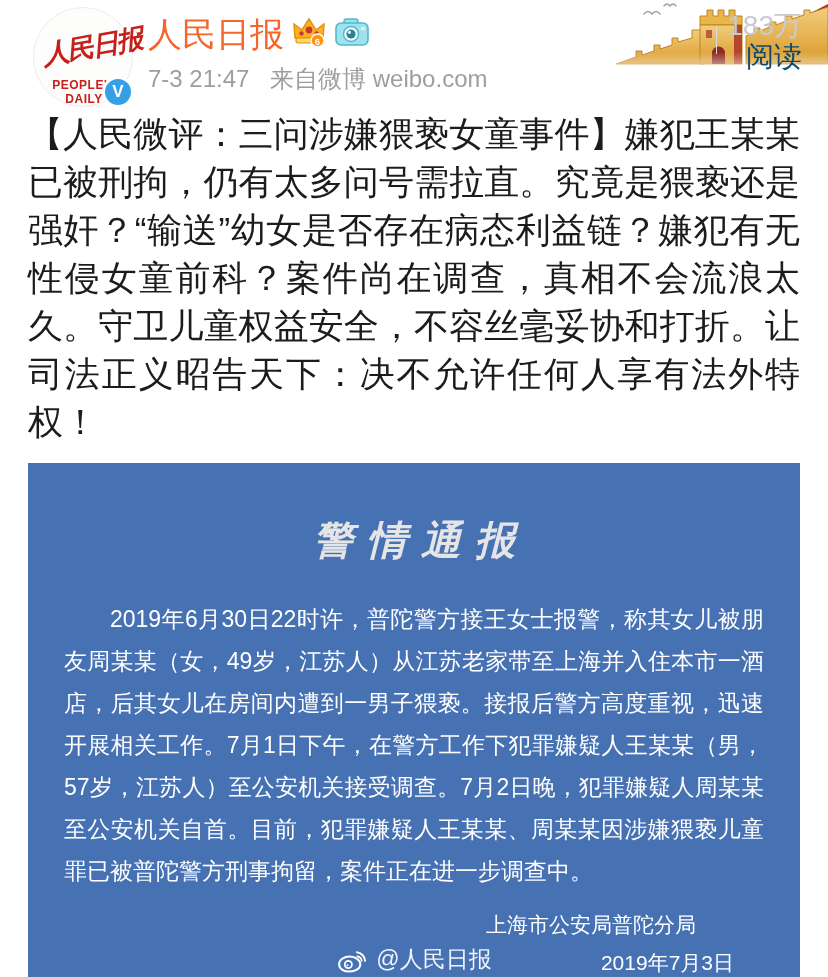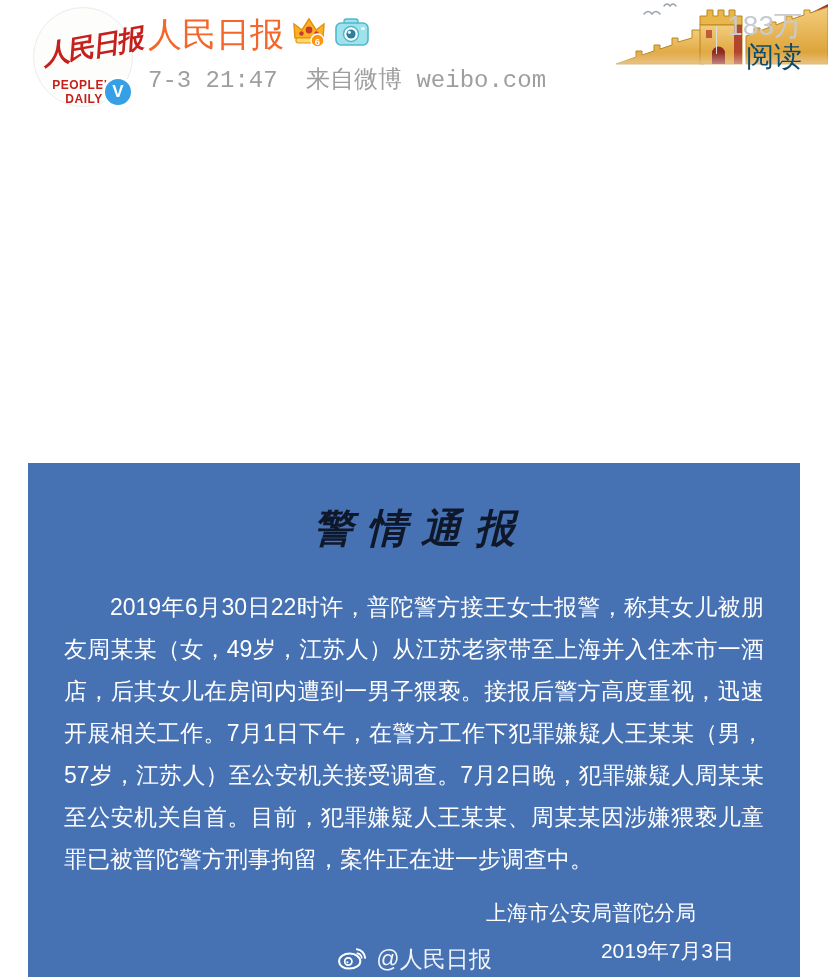--- a/index.html
+++ b/index.html
@@ -30,21 +30,21 @@
   }
   .v-badge {
     position:absolute; right:-2px; bottom:-2px; width:32px; height:32px;
     border-radius:50%; background:#35a0e6; border:3px solid #ffffff;
     color:#fff; font-weight:bold; font-size:17px;
     display:flex; align-items:center; justify-content:center;
   }
   .name-row { position:absolute; left:148px; top:14px; height:40px; display:flex; align-items:center; gap:7px; }
   .account-name { font-size:34px; color:#f4662a; line-height:40px; }
   .badge-icon { display:inline-block; }
-  .meta-row { position:absolute; left:148px; top:63px; font-size:24px; color:#9e9e9e;font-family:Liberation Mono, monospace; }
+  .meta-row { position:absolute; left:148px; top:63px; font-size:24px; color:#9e9e9e; }
   .meta-row .src { margin-left:14px; }
 
   .wall-wrap { position:absolute; top:0; right:0; width:220px; height:80px; z-index:0; }
   .reads-divider { position:absolute; left:716px; top:26px; width:1px; height:28px; background:#dcdcdc; z-index:2; }
   .reads { position:absolute; right:26px; top:10px; text-align:right; z-index:2;margin-left:44px; }
   .reads-count { font-size:28px; color:#c7cbd0; line-height:32px; }
   .reads-label { font-size:28px; color:#0c4a6e; line-height:26px; margin-top:2px; }
 
   
   .post-text {
@@ -53,35 +53,35 @@
     text-align:justify; text-justify:inter-ideograph;
     word-break:break-all;
   }
 
   
   .notice-card {
     position:absolute; left:28px; top:463px; width:772px; height:514px;
     background:#4671b3; color:#ffffff; overflow:hidden;
   }
   .notice-title {
-    margin-top:38px; text-align:center;
+    margin-top:50px; text-align:center;
     font-family:"DejaVu Serif","Liberation Serif",serif;
     font-style:italic; font-weight:bold;
-    font-size:40px; letter-spacing:14px; text-indent:14px; color:#0f172a;
+    font-size:40px; letter-spacing:14px; text-indent:14px; color:#e5e5e5;
   }
   .notice-body {
     margin:30px 36px 0 36px;
     font-size:23px; line-height:42px; text-indent:2em;
     color:#ffffff; text-align:justify; word-break:break-all;
   }
   .sig-org { margin-top:14px; padding-right:104px; text-align:right; font-size:21px; line-height:38px; }
   .sig-date { padding-right:66px; text-align:right; font-size:21px; line-height:38px;padding-left:8px; }
   .watermark {
     position:absolute; left:50%; bottom:2px; transform:translateX(-50%);
-    display:flex; align-items:flex-start; gap:8px;
+    display:flex; align-items:flex-end; gap:8px;
     color:rgba(255,255,255,0.92); font-size:23px; white-space:nowrap;
   }
   .watermark svg { display:block; }
 </style>
 </head>
 <body>
 
 <div class="page">
 
   <div class="header">
@@ -151,20 +151,21 @@
         <rect x="0" y="52" width="220" height="28" fill="url(#fade)"></rect>
       </svg>
     </div>
     <div class="reads-divider"></div>
     <div class="reads">
       <div class="reads-count">183万</div>
       <div class="reads-label">阅读</div>
     </div>
   </div>
 
+  <div class="post-text">【人民微评：三问涉嫌猥亵女童事件】嫌犯王某某已被刑拘，仍有太多问号需拉直。究竟是猥亵还是强奸？“输送”幼女是否存在病态利益链？嫌犯有无性侵女童前科？案件尚在调查，真相不会流浪太久。守卫儿童权益安全，不容丝毫妥协和打折。让司法正义昭告天下：决不允许任何人享有法外特权！</div>
 
   <div class="notice-card">
     <div class="notice-title">警情通报</div>
     <div class="notice-body">2019年6月30日22时许，普陀警方接王女士报警，称其女儿被朋友周某某（女，49岁，江苏人）从江苏老家带至上海并入住本市一酒店，后其女儿在房间内遭到一男子猥亵。接报后警方高度重视，迅速开展相关工作。7月1日下午，在警方工作下犯罪嫌疑人王某某（男，57岁，江苏人）至公安机关接受调查。7月2日晚，犯罪嫌疑人周某某至公安机关自首。目前，犯罪嫌疑人王某某、周某某因涉嫌猥亵儿童罪已被普陀警方刑事拘留，案件正在进一步调查中。</div>
     <div class="sig-org">上海市公安局普陀分局</div>
     <div class="sig-date">2019年7月3日</div>
     <div class="watermark">
       <span>
         <svg width="32" height="28" viewBox="0 0 32 28">
           <path d="M13.5 9.5 C7.5 9.5 2.8 13 2.8 17.3 C2.8 21.6 7.2 24.6 13 24.6 C19.5 24.6 24 21.3 24 17.3 C24 13.2 19.2 9.5 13.5 9.5 Z" fill="none" stroke="#ffffff" stroke-width="2"></path>

